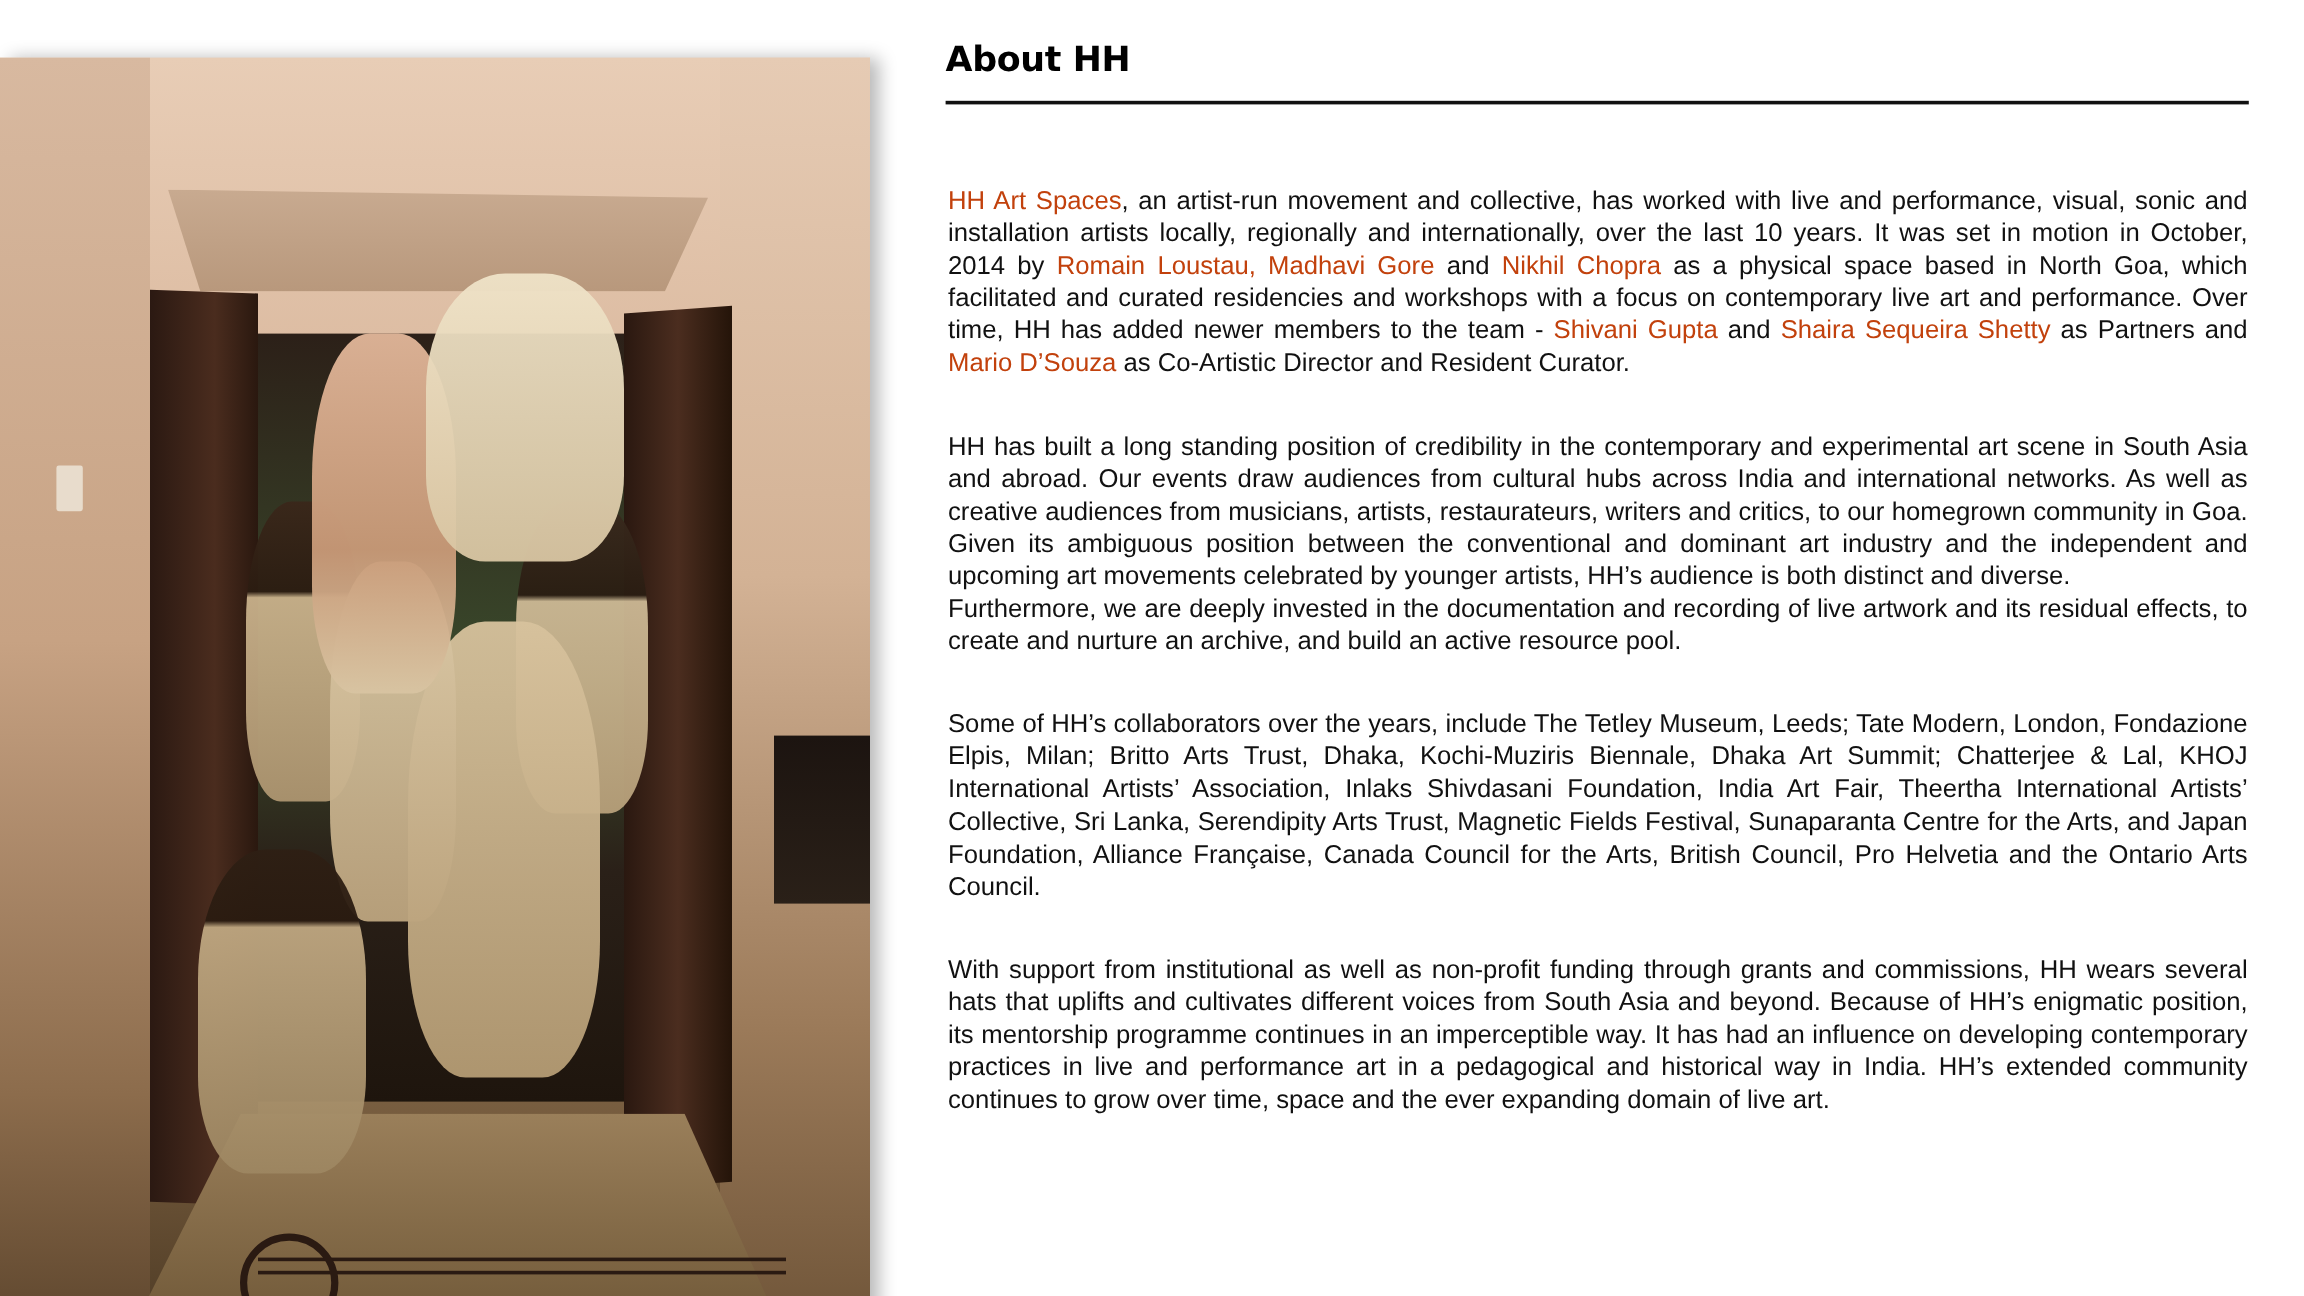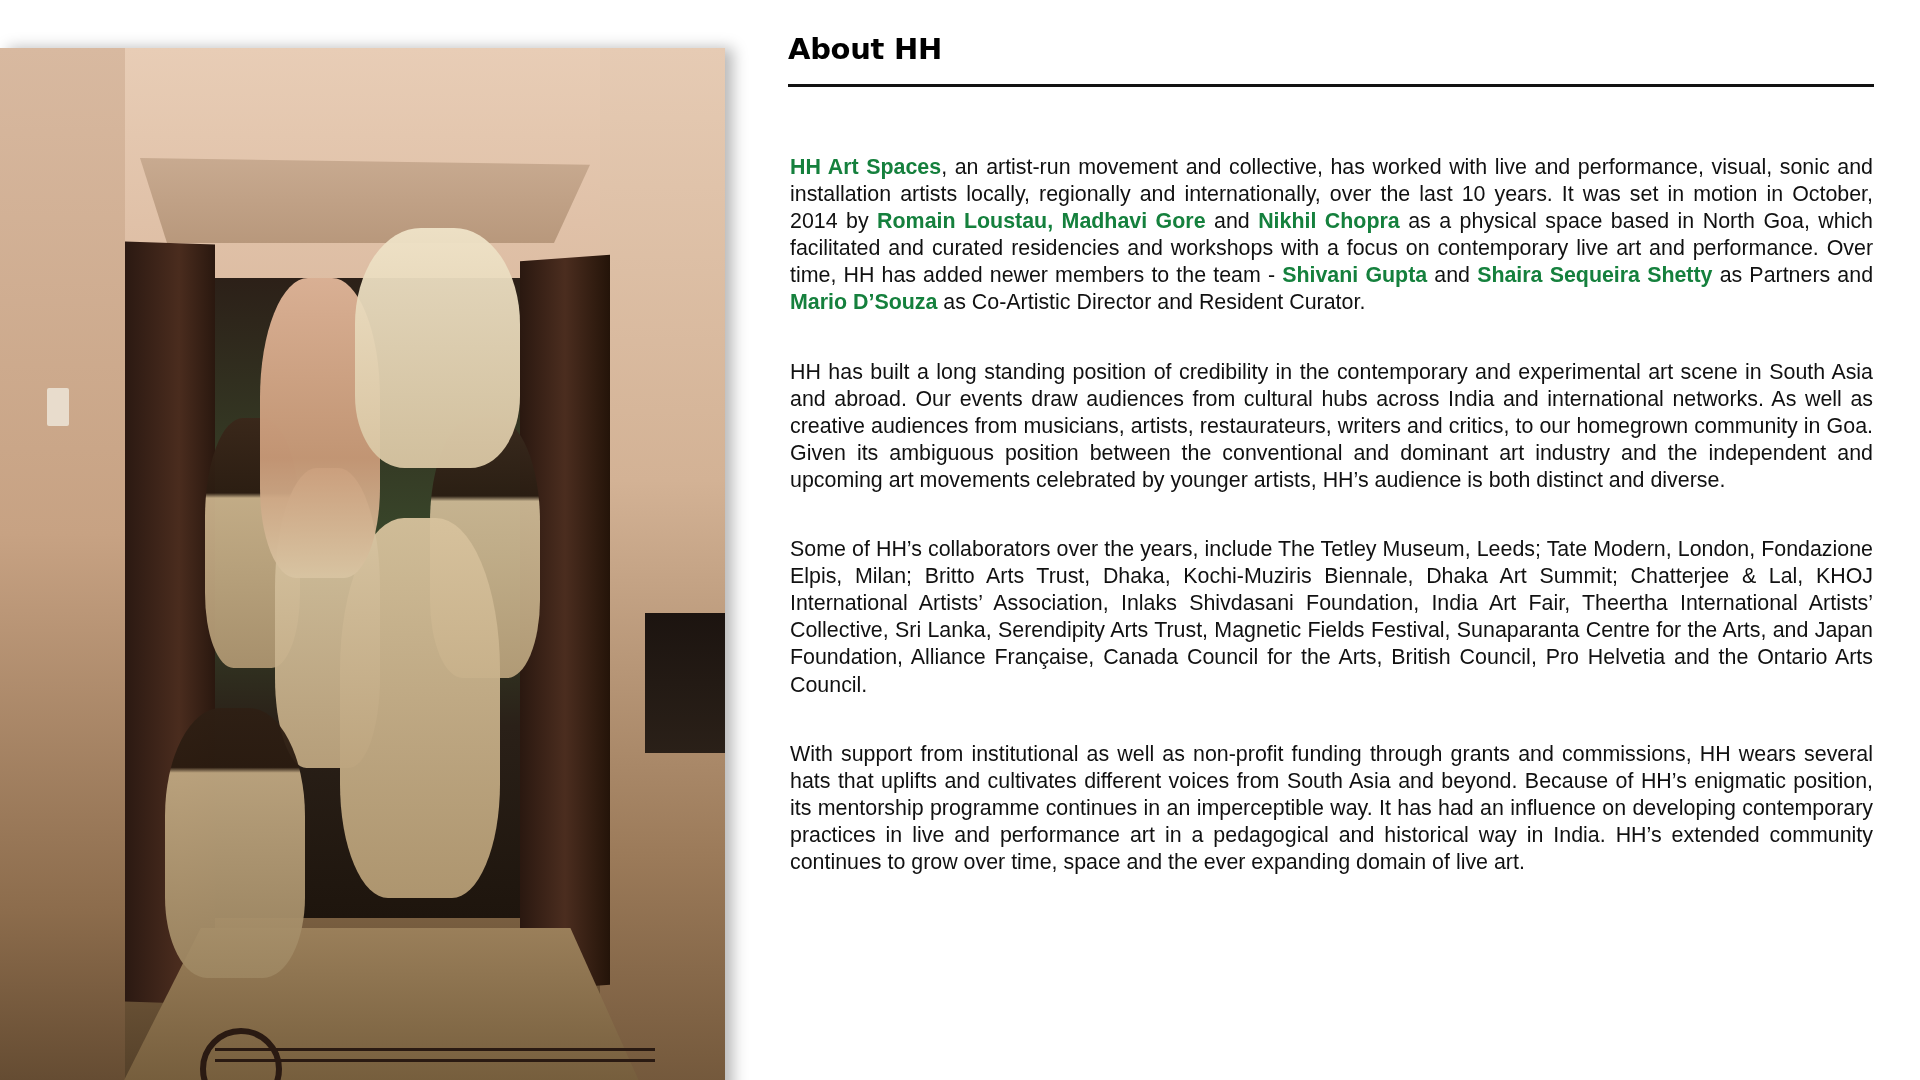--- a/index.html
+++ b/index.html
@@ -96,21 +96,21 @@
     position: absolute; left: 0; top: 84px; width: 1086px; height: 0;
     border-top: 3px solid #111111;
   }
   .body-text {
     position: absolute; left: 2px; top: 154px; width: 1083px;
     font-size: 21.4px; line-height: 27.1px; color: #111111;
     text-align: justify;
   }
   .body-text p { margin: 0; }
   .body-text p.gap { margin-top: 42px; }
-  .body-text b { font-weight: bold; color: #15803d; }
+  .body-text b { font-weight: normal; color: #c2410c; }
 </style>
 </head>
 <body>
 
 <div class="photo">
   <div class="wall-left"></div>
   <div class="wall-right"></div>
   <div class="switch"></div>
   <div class="lintel"></div>
   <div class="doorway"></div>
@@ -129,16 +129,17 @@
   <div class="shelf"></div>
   <div class="photo-caption">OPEN 10</div>
 </div>
 
 <div class="content">
   <h1 class="page-title">About HH</h1>
   <div class="title-rule"></div>
   <div class="body-text">
     <p><b>HH Art Spaces</b><span>, an artist-run movement and collective, has worked with live and performance, visual, sonic and installation artists locally, regionally and internationally, over the last 10 years. It was set in motion in October, 2014 by </span><b>Romain Loustau, Madhavi Gore</b><span> and </span><b>Nikhil Chopra</b><span> as a physical space based in North Goa, which facilitated and curated residencies and workshops with a focus on contemporary live art and performance. Over time, HH has added newer members to the team - </span><b>Shivani Gupta</b><span> and </span><b>Shaira Sequeira Shetty</b><span> as Partners and </span><b>Mario D’Souza</b><span> as Co-Artistic Director and Resident Curator.</span></p>
     <p class="gap"><span>HH has built a long standing position of credibility in the contemporary and experimental art scene in South Asia and abroad. Our events draw audiences from cultural hubs across India and international networks. As well as creative audiences from musicians, artists, restaurateurs, writers and critics, to our homegrown community in Goa. Given its ambiguous position between the conventional and dominant art industry and the independent and upcoming art movements celebrated by younger artists, HH’s audience is both distinct and diverse.</span></p>
+    <p><span>Furthermore, we are deeply invested in the documentation and recording of live artwork and its residual effects, to create and nurture an archive, and build an active resource pool.</span></p>
     <p class="gap"><span>Some of HH’s collaborators over the years, include The Tetley Museum, Leeds; Tate Modern, London, Fondazione Elpis, Milan; Britto Arts Trust, Dhaka, Kochi-Muziris Biennale, Dhaka Art Summit; Chatterjee &amp; Lal, KHOJ International Artists’ Association, Inlaks Shivdasani Foundation, India Art Fair, Theertha International Artists’ Collective, Sri Lanka, Serendipity Arts Trust, Magnetic Fields Festival, Sunaparanta Centre for the Arts, and Japan Foundation, Alliance Française, Canada Council for the Arts, British Council, Pro Helvetia and the Ontario Arts Council.</span></p>
     <p class="gap"><span>With support from institutional as well as non-profit funding through grants and commissions, HH wears several hats that uplifts and cultivates different voices from South Asia and beyond. Because of HH’s enigmatic position, its mentorship programme continues in an imperceptible way. It has had an influence on developing contemporary practices in live and performance art in a pedagogical and historical way in India. HH’s extended community continues to grow over time, space and the ever expanding domain of live art.</span></p>
   </div>
 </div>
 
 </body></html>

